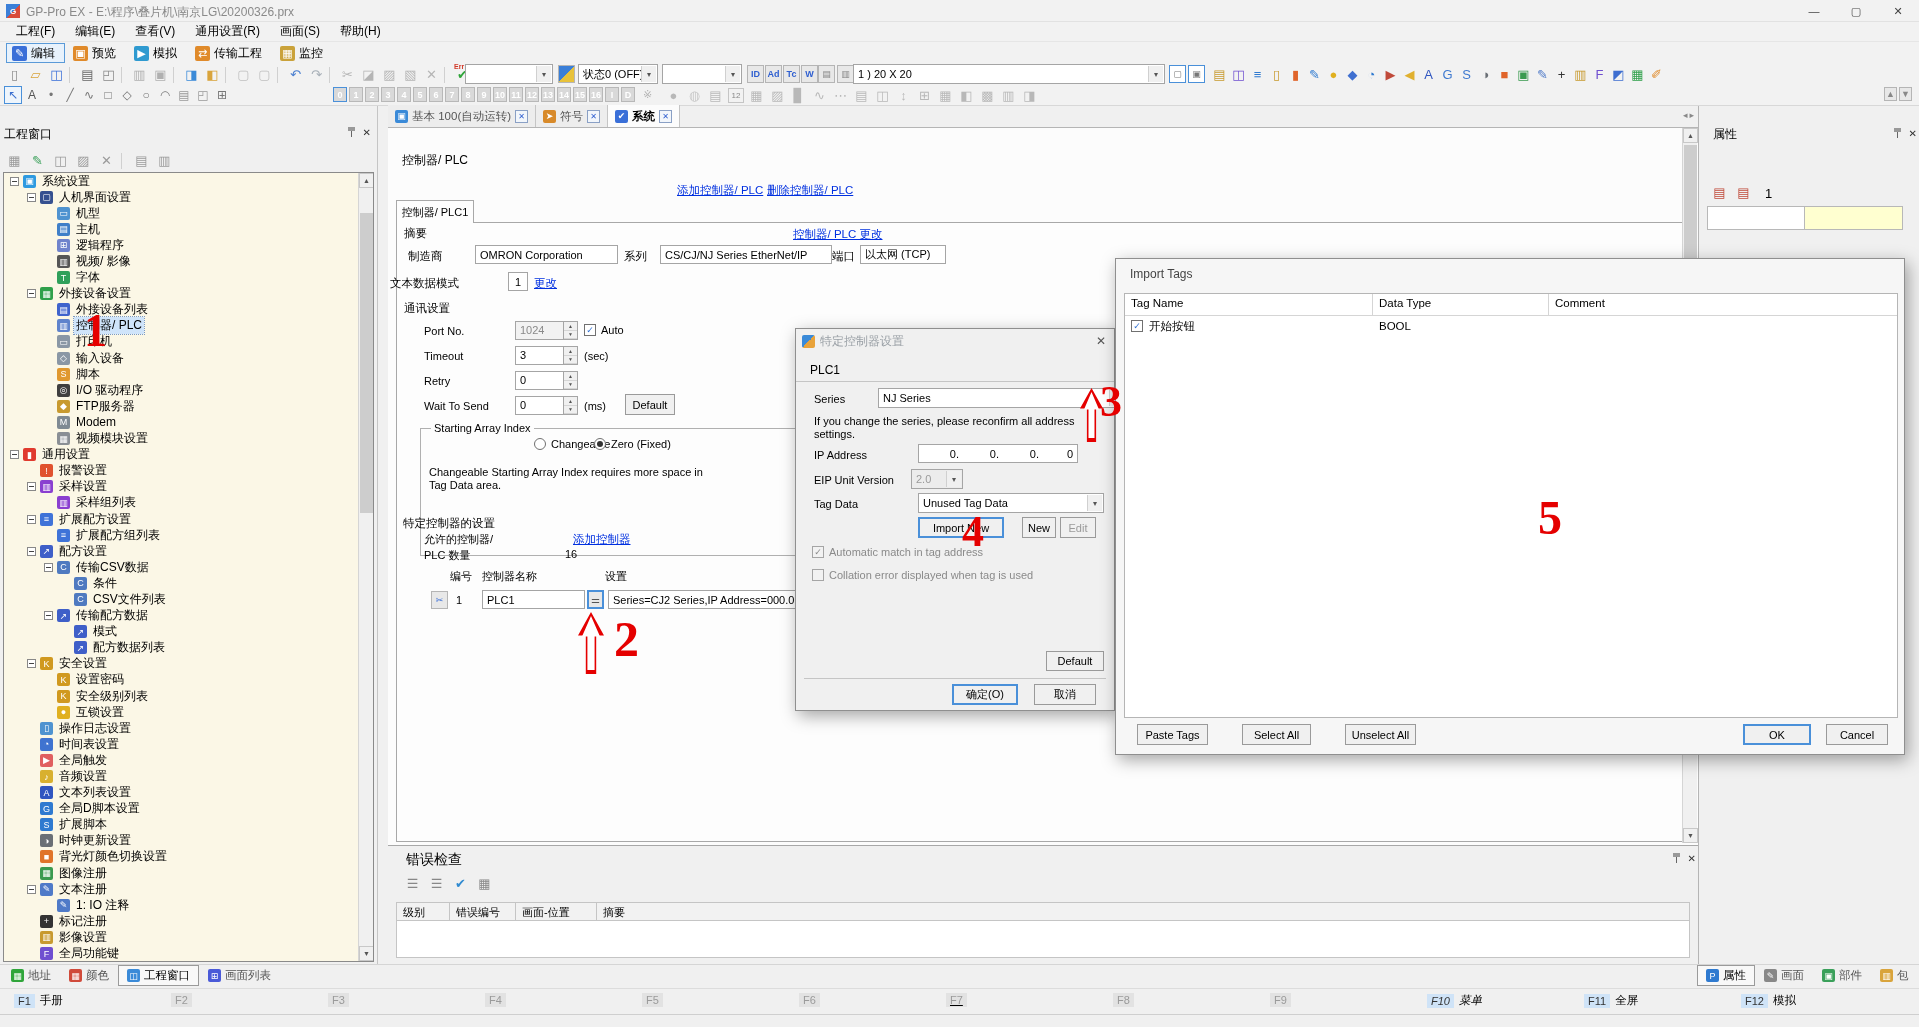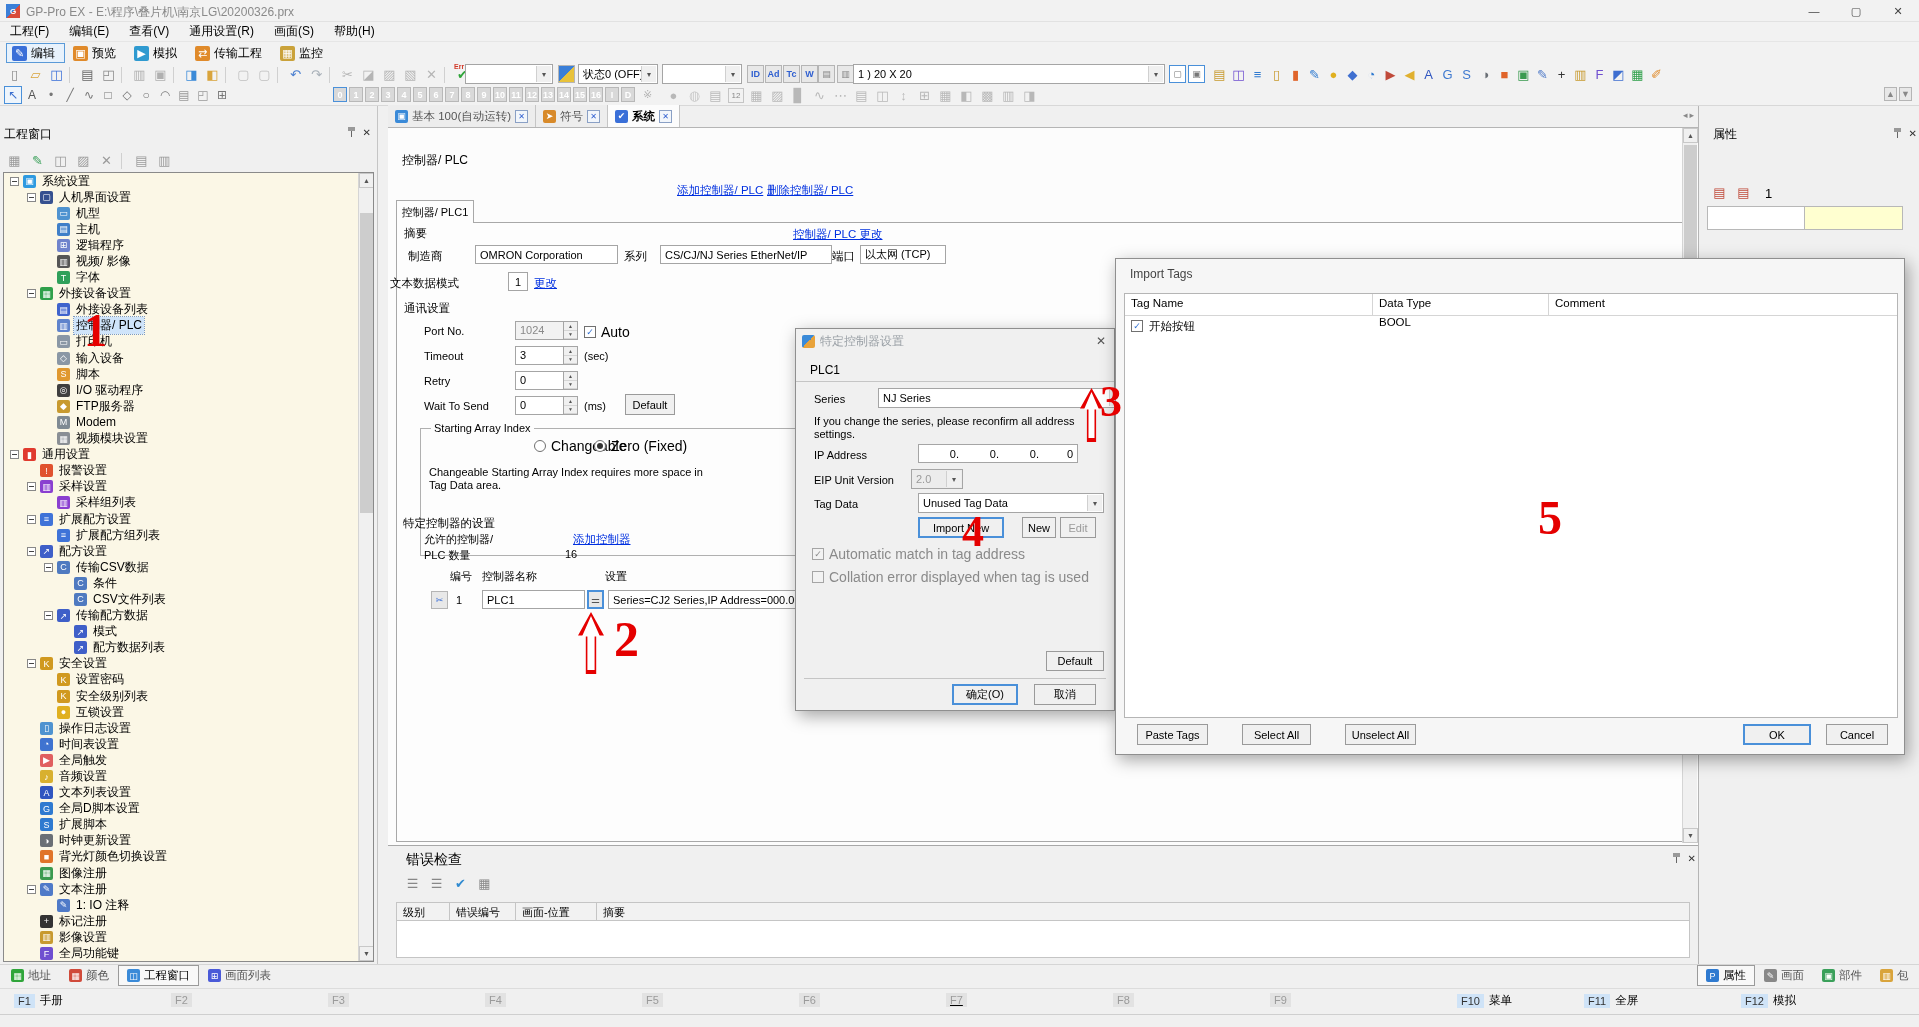--- a/index.html
+++ b/index.html
@@ -4,21 +4,21 @@
 <style>
   *{margin:0;padding:0;box-sizing:border-box}
   html,body{width:1919px;height:1027px;overflow:hidden}
   body{position:relative;font-family:"Liberation Sans","DejaVu Sans",sans-serif;font-size:12px;background:#f0f0f0;color:#000}
   .abs{position:absolute}
   
   #titlebar{left:0;top:0;width:1919px;height:22px;background:#f2f2f2;border-bottom:1px solid #e2e2e2}
   #appicon{left:6px;top:4px;width:14px;height:14px;background:linear-gradient(135deg,#3a7fd8 50%,#d84a3a 50%);color:#fff;font-size:8px;display:flex;align-items:center;justify-content:center;font-weight:bold}
   #apptitle{left:26px;top:4px;color:#8a8a8a;font-size:12px;white-space:nowrap}
   .wctl{top:0;width:42px;height:22px;display:flex;align-items:center;justify-content:center;color:#444;font-size:11px}
-  #menubar{left:0;top:22px;width:1919px;height:19px;display:flex;align-items:center;background:#f2f2f2}
+  #menubar{left:0;top:22px;width:1919px;height:19px;display:flex;align-items:center;padding-left:6px;background:#f2f2f2}
   .menu-item{padding:1px 10px;font-size:12px}
   
   #tba{left:0;top:41px;width:1919px;height:23px;display:flex;align-items:center;padding-left:6px;background:#f2f2f2;border-top:1px solid #e6e6e6}
   .modebtn{display:flex;align-items:center;gap:4px;padding:1px 9px 1px 5px;margin-right:2px;height:20px;font-size:12px;border:1px solid transparent}
   .modebtn.active{border:1px solid #5a9ad8;background:#e8f2fc}
   .micon{width:15px;height:15px;display:inline-flex;align-items:center;justify-content:center;font-size:11px;color:#fff;border-radius:2px}
   
   #tbb{left:0;top:64px;width:1919px;height:21px;background:#f2f2f2}
   #tbc{left:0;top:85px;width:1919px;height:21px;background:#f2f2f2;border-bottom:1px solid #d8d8d8}
   .tbi{width:21px;height:20px;display:inline-flex;align-items:center;justify-content:center;font-size:13px;position:relative;flex:none}
@@ -73,21 +73,21 @@
   .btn{position:absolute;border:1px solid #9a9a9a;background:#f0f0f0;font-size:11px;display:flex;align-items:center;justify-content:center;cursor:pointer}
   .btn.primary{border:2px solid #4a90d9}
   .btn.dis{color:#9a9a9a}
   .cb{width:12px;height:12px;border:1px solid #707070;background:#fff;display:inline-flex;align-items:center;justify-content:center;font-size:9px;color:#2f6fd0;font-weight:bold;flex:none}
   .cb.checked::before{content:"✓"}
   .cb.dis{border-color:#a5a5a5;background:#f2f2f2;color:#8a8a8a}
   .radio{width:12px;height:12px;border:1px solid #707070;border-radius:50%;background:#fff;flex:none}
   .radio.on::after{content:"";display:block;width:6px;height:6px;margin:2px;border-radius:50%;background:#333}
   .group{position:absolute;border:1px solid #b0b0b0}
   .glabel{position:absolute;top:-7px;left:10px;background:#fdfdfd;padding:0 3px;font-size:11px}
-  .ckrow{position:absolute;display:flex;align-items:center;gap:5px;font-size:14px;white-space:nowrap}
+  .ckrow{position:absolute;display:flex;align-items:center;gap:5px;font-size:11px;white-space:nowrap}
   
   #errpanel{left:388px;top:845px;width:1310px;height:117px;background:#f0f0f0;border-top:1px solid #a8a8a8}
   #errcols{position:absolute;left:8px;right:8px;top:56px;height:19px;background:#f2f2f2;border:1px solid #c5c5c5;display:flex;font-size:11px}
   .ecol{border-right:1px solid #c5c5c5;padding:2px 6px;white-space:nowrap}
   #errbody{position:absolute;left:8px;right:8px;top:75px;bottom:4px;background:#fff;border:1px solid #c5c5c5;border-top:none}
   
   #propspanel{left:1698px;top:106px;width:221px;height:858px;background:#f0f0f0;border-left:1px solid #b5b5b5}
   #propsrow{position:absolute;left:8px;top:100px;width:196px;height:24px;border:1px solid #b8b8b8;background:#fff}
   #propsrow .c2{position:absolute;left:96px;top:0;bottom:0;right:0;background:#ffffd0;border-left:1px solid #b8b8b8}
   
@@ -100,21 +100,21 @@
   .fchip.dis{background:#e2e2e2;color:#9a9a9a}
   #statusbar{left:0;top:1014px;width:1919px;height:13px;background:#f0f0f0;border-top:1px solid #cfcfcf}
   
   .dlg{position:absolute;background:#f0f0f0;border:1px solid #8f8f8f;box-shadow:3px 5px 16px rgba(0,0,0,.35)}
   #specdlg{left:795px;top:328px;width:320px;height:383px;z-index:40}
   #specdlg .dtitle{position:absolute;left:0;top:0;right:0;height:24px;display:flex;align-items:center;padding:0 6px;color:#9aa0a6;font-size:12px;gap:5px}
   #importdlg{left:1115px;top:258px;width:790px;height:497px;z-index:50;background:#f6f6f6}
   #importtbl{position:absolute;left:8px;top:34px;width:774px;height:425px;background:#fff;border:1px solid #b5b5b5;font-size:11.5px}
   .ithead{display:flex;height:22px;border-bottom:1px solid #d5d5d5}
   .itcell{padding:3px 6px;border-right:1px solid #d5d5d5;white-space:nowrap;overflow:hidden}
-  .itrow{display:flex;height:20px;}
+  .itrow{display:flex;height:20px;align-items:center}
   
   .annnum{position:absolute;color:#e50000;font-family:"Liberation Serif","DejaVu Serif",serif;font-weight:bold;z-index:100;line-height:1}
   .annarrow{position:absolute;z-index:100}
   .annarrow .outer{position:absolute;inset:0;background:#e50000;clip-path:polygon(50% 0,100% 38%,70% 38%,70% 100%,30% 100%,30% 38%,0 38%)}
   .annarrow .inner{position:absolute;inset:4px;background:#fff;clip-path:polygon(50% 0,100% 38%,70% 38%,70% 100%,30% 100%,30% 38%,0 38%)}
   .mainvscroll{left:1682px;top:128px;width:15px;height:715px;background:#f0f0f0;border-left:1px solid #d5d5d5}
 </style>
 </head>
 <body>
 
@@ -870,21 +870,21 @@
     </div>
     <div class="fk" style="left: 946px; text-decoration: underline;">
       <span class="fchip dis">F7</span>
     </div>
     <div class="fk" style="left: 1113px;">
       <span class="fchip dis">F8</span>
     </div>
     <div class="fk" style="left: 1270px;">
       <span class="fchip dis">F9</span>
     </div>
-    <div class="fk" style="left: 1457px;">
+    <div class="fk" style="left: 1427px; font-style: italic;">
       <span class="fchip">F10</span>
       <span>菜单</span>
     </div>
     <div class="fk" style="left: 1584px;">
       <span class="fchip">F11</span>
       <span>全屏</span>
     </div>
     <div class="fk" style="left: 1741px;">
       <span class="fchip">F12</span>
       <span>模拟</span>

